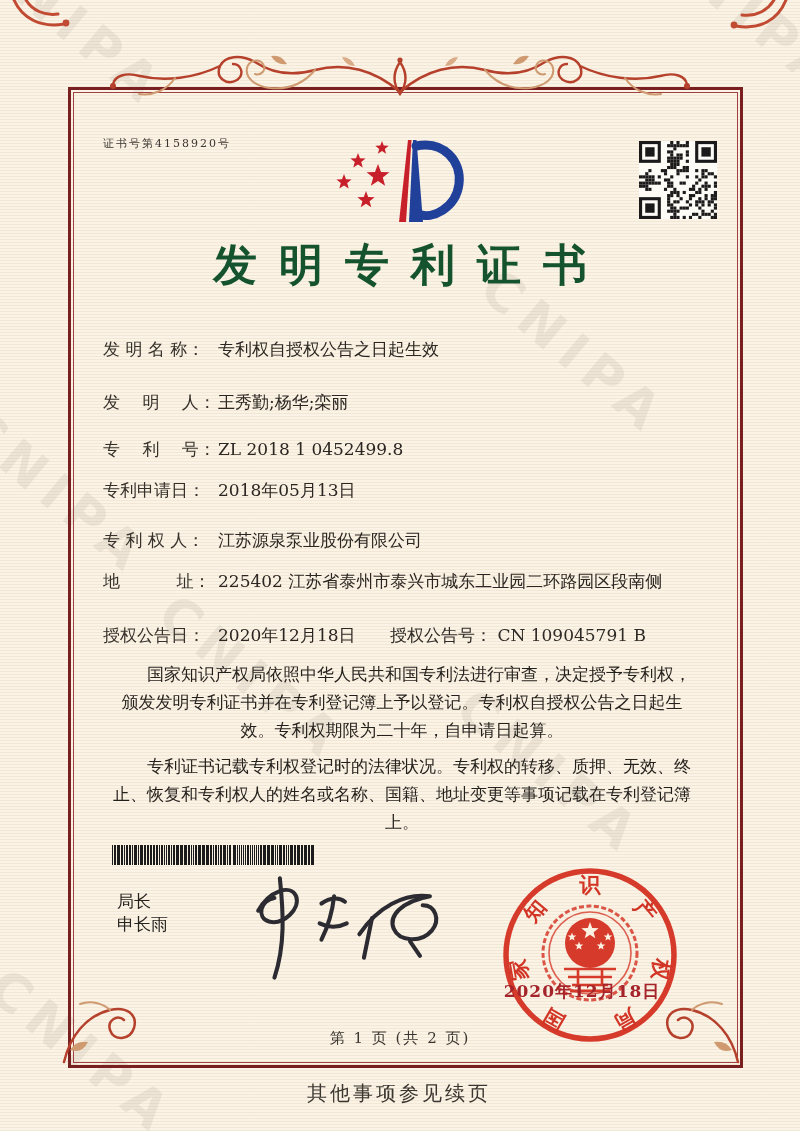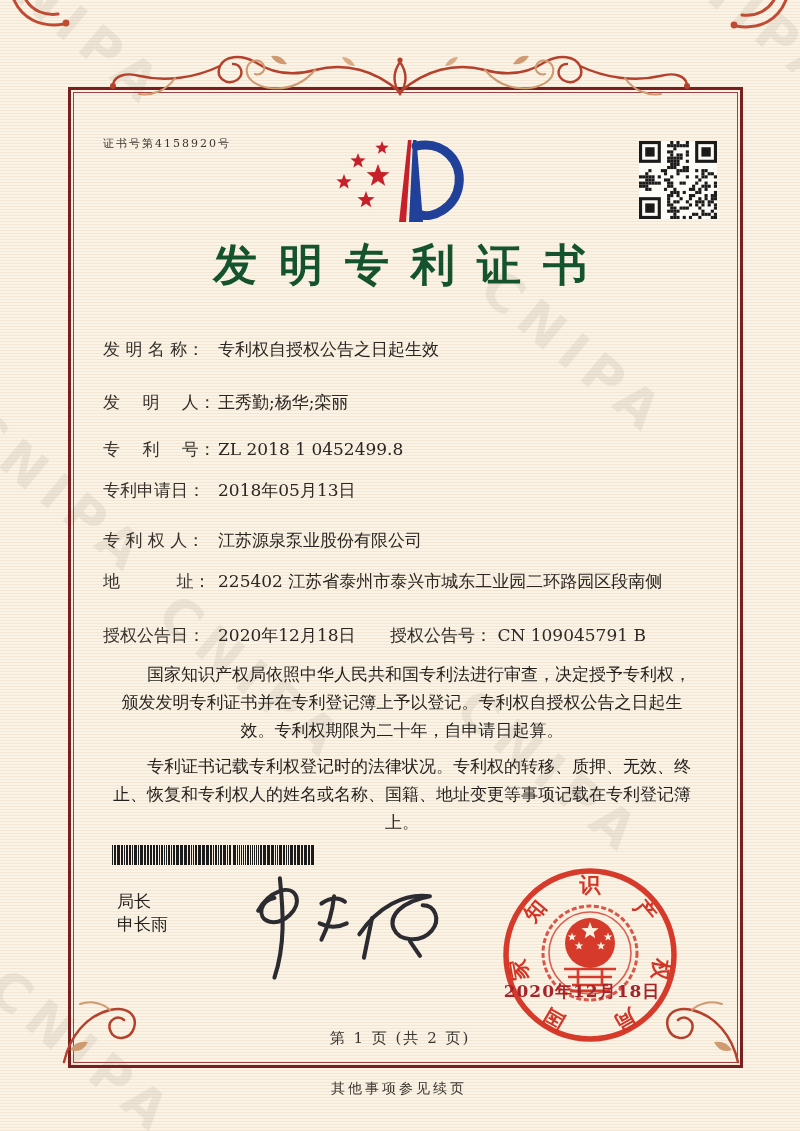--- a/index.html
+++ b/index.html
@@ -59,21 +59,21 @@
   .seal-date{
     position:absolute;left:-8px;top:115px;width:180px;z-index:8;text-align:center;
     font-size:17px;font-weight:bold;color:#a5242a;letter-spacing:1px;white-space:nowrap;
   }
   .pageno{
     position:absolute;left:0;top:1029px;width:800px;z-index:5;text-align:center;
     font-size:15px;letter-spacing:2px;color:#3a352f;
   }
   .footnote{
     position:absolute;left:0;top:1080px;width:798px;z-index:5;text-align:center;
-    font-size:14px;letter-spacing:3px;color:#3a352f;
+    font-size:20px;letter-spacing:3px;color:#3a352f;
   }
 </style>
 </head>
 <body>
 
 <div class="texture"></div>
 
 <div class="wm" style="left:-40px;top:-6px;">CNIPA</div>
 <div class="wm" style="left:636px;top:-18px;">CNIPA</div>
 <div class="wm" style="left:462px;top:322px;">CNIPA</div>

